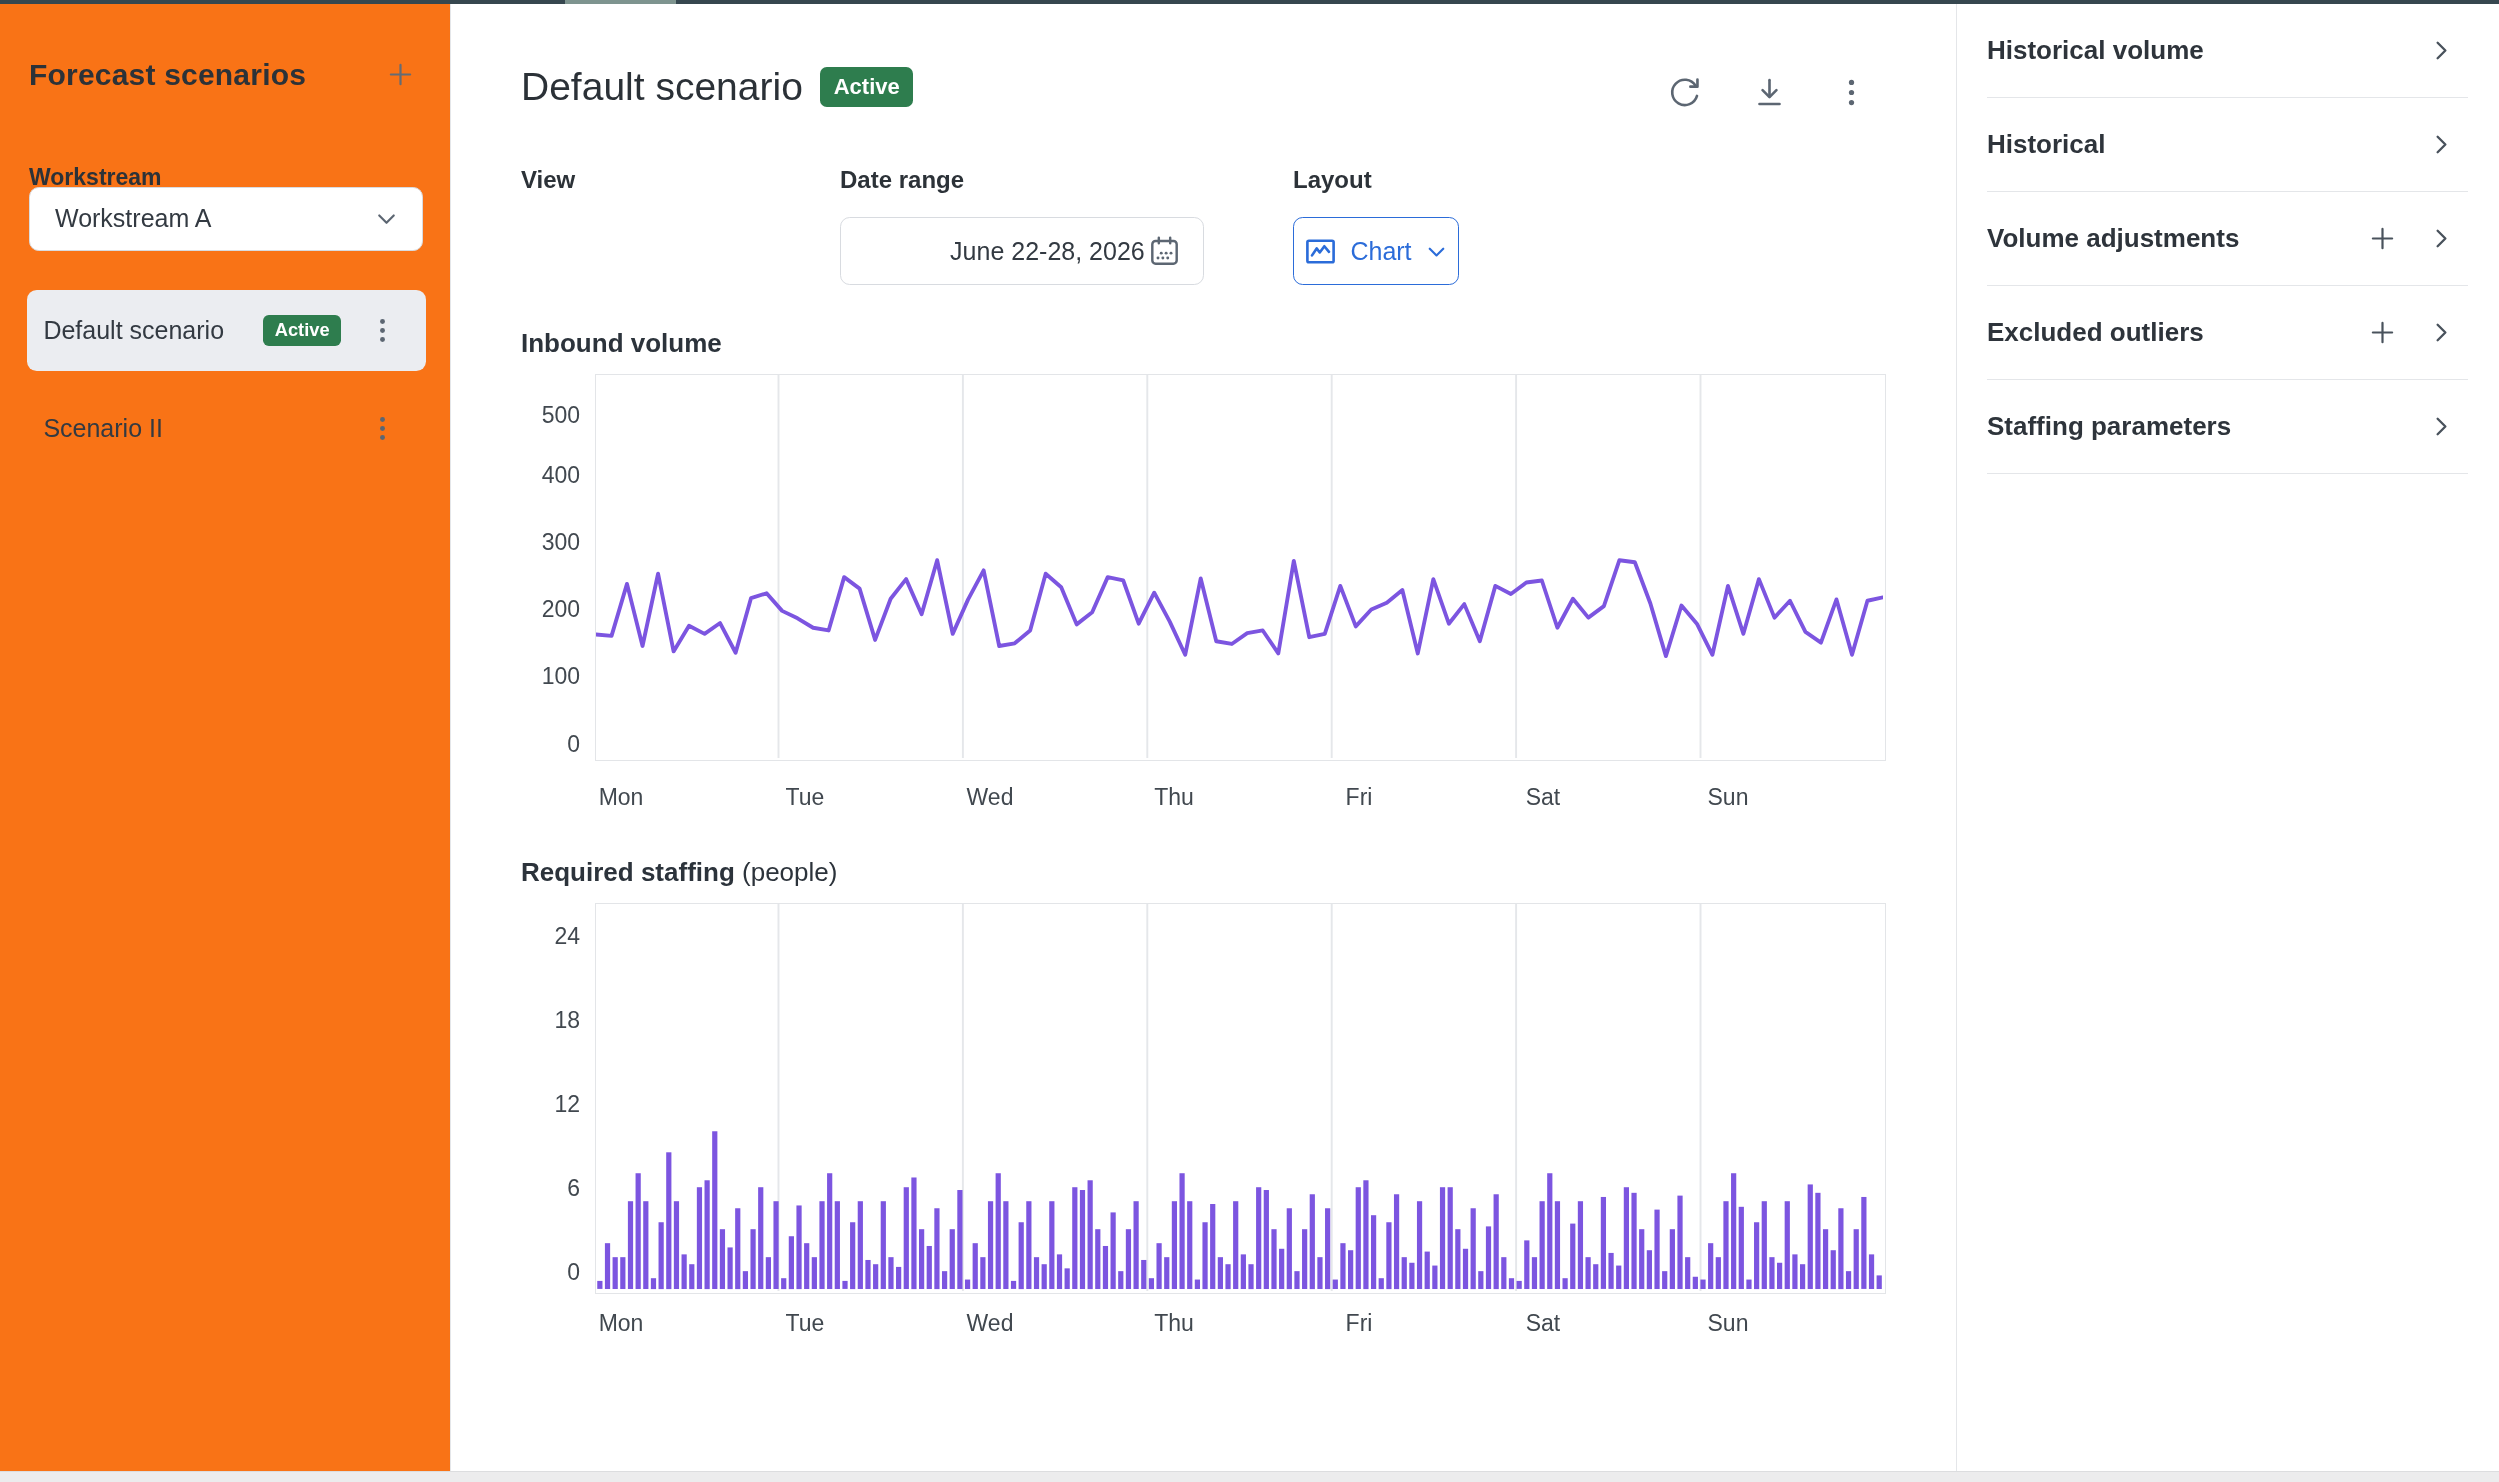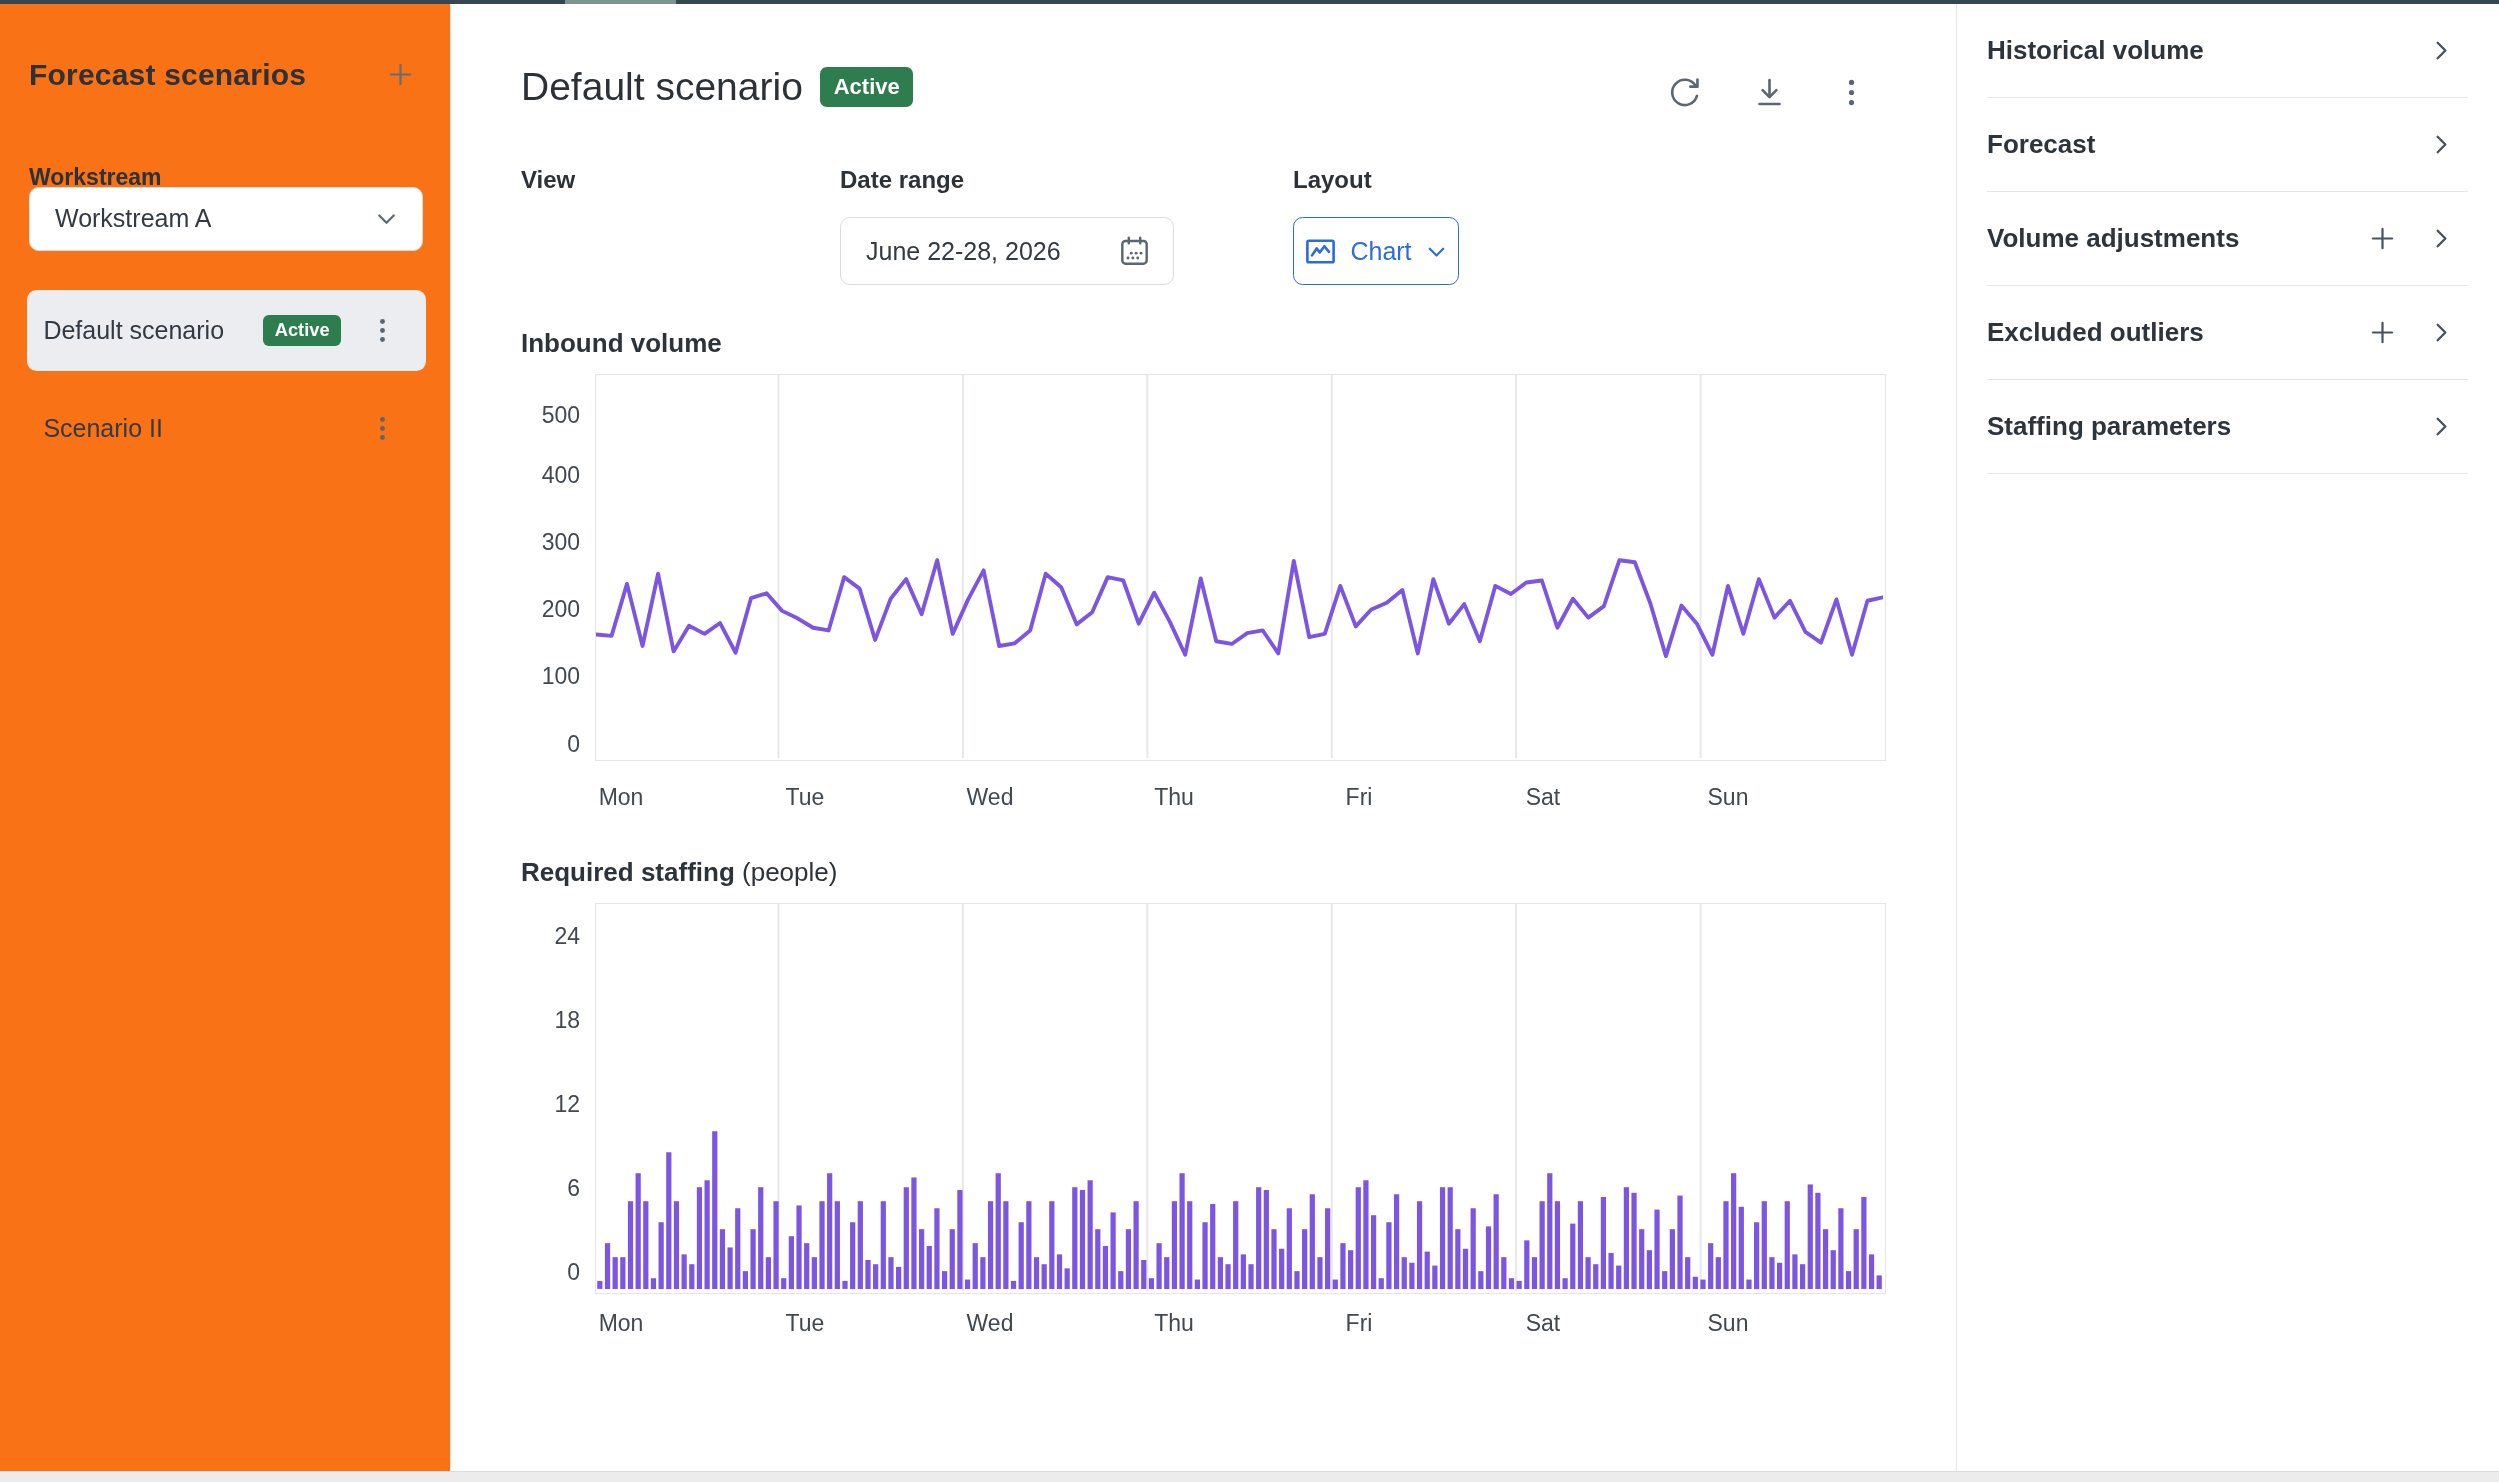--- a/index.html
+++ b/index.html
@@ -140,21 +140,21 @@
           <circle cx="12" cy="18.5" r="1.7"></circle>
         </svg>
     </span>
   </button>
 
   <div class="flt-label" style="left:521px;">View</div>
   <div class="flt-label" style="left:840px;">Date range</div>
   <div class="flt-label" style="left:1293px;">Layout</div>
 
 
-  <div class="control" style="left:840px;width:334px;justify-content:space-between;padding:0 19.3px 0 25px;">
+  <div class="control" style="left:840px;width:364px;justify-content:flex-end;padding:0 19.3px 0 25px;">
     <span class="ctl-text">June 22-28, 2026</span>
     <span>
       <svg width="39" height="39" viewBox="0 0 24 24" fill="none" stroke="#5c6672" stroke-width="1.5" stroke-linecap="round">
         <rect x="4.5" y="5.5" width="15" height="14" rx="2"></rect>
         <path d="M8.5 3.5v3.4M15.5 3.5v3.4"></path>
         <g fill="#5c6672" stroke="none">
           <circle cx="10" cy="13" r="0.9"></circle>
             <circle cx="13" cy="13" r="0.9"></circle>
             <circle cx="16" cy="13" r="0.9"></circle>
           <circle cx="8" cy="16" r="0.9"></circle>
@@ -416,21 +416,21 @@
           <span class="rp-label">Historical volume</span>
           <span class="rp-icons">
             <span>
               <svg width="31" height="31" viewBox="0 0 24 24" fill="none" stroke="#49525c" stroke-width="1.8" stroke-linecap="round" stroke-linejoin="round">
                 <path d="M9 6l6 6-6 6"></path>
               </svg>
             </span>
           </span>
         </div>
         <div class="rp-row">
-          <span class="rp-label">Forecast</span>
+          <span class="rp-label">Historical</span>
           <span class="rp-icons">
             <span>
               <svg width="31" height="31" viewBox="0 0 24 24" fill="none" stroke="#49525c" stroke-width="1.8" stroke-linecap="round" stroke-linejoin="round">
                 <path d="M9 6l6 6-6 6"></path>
               </svg>
             </span>
           </span>
         </div>
         <div class="rp-row">
           <span class="rp-label">Volume adjustments</span>

